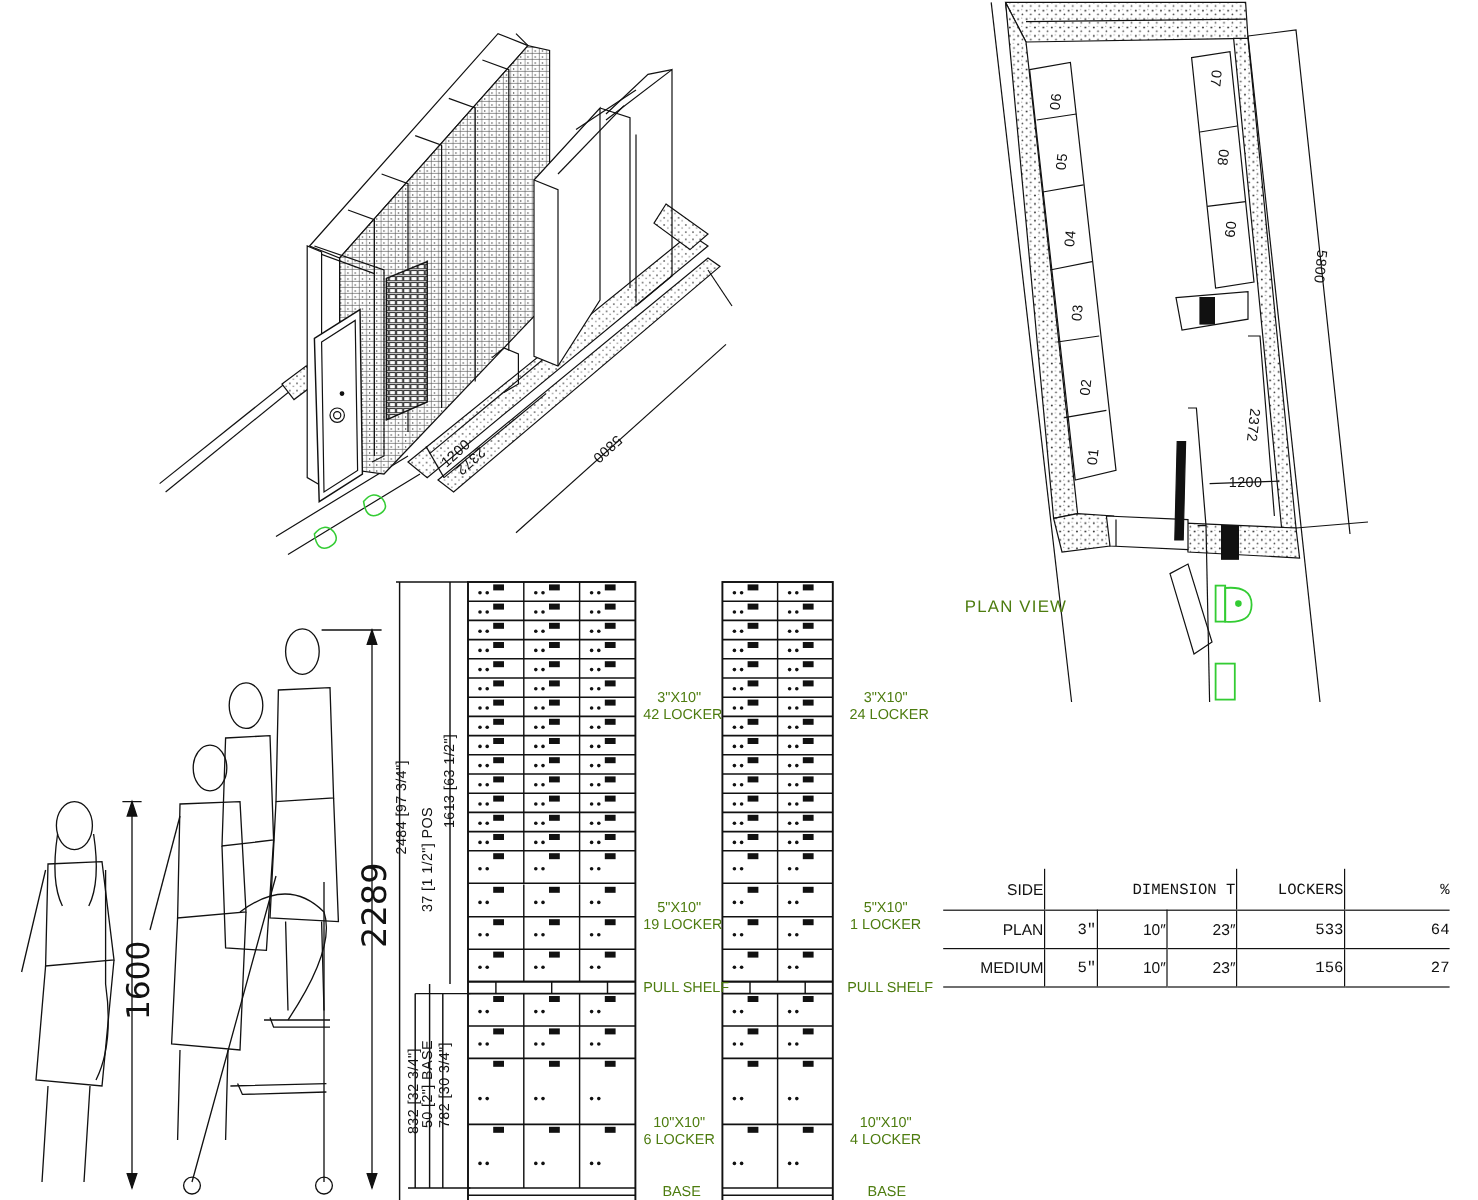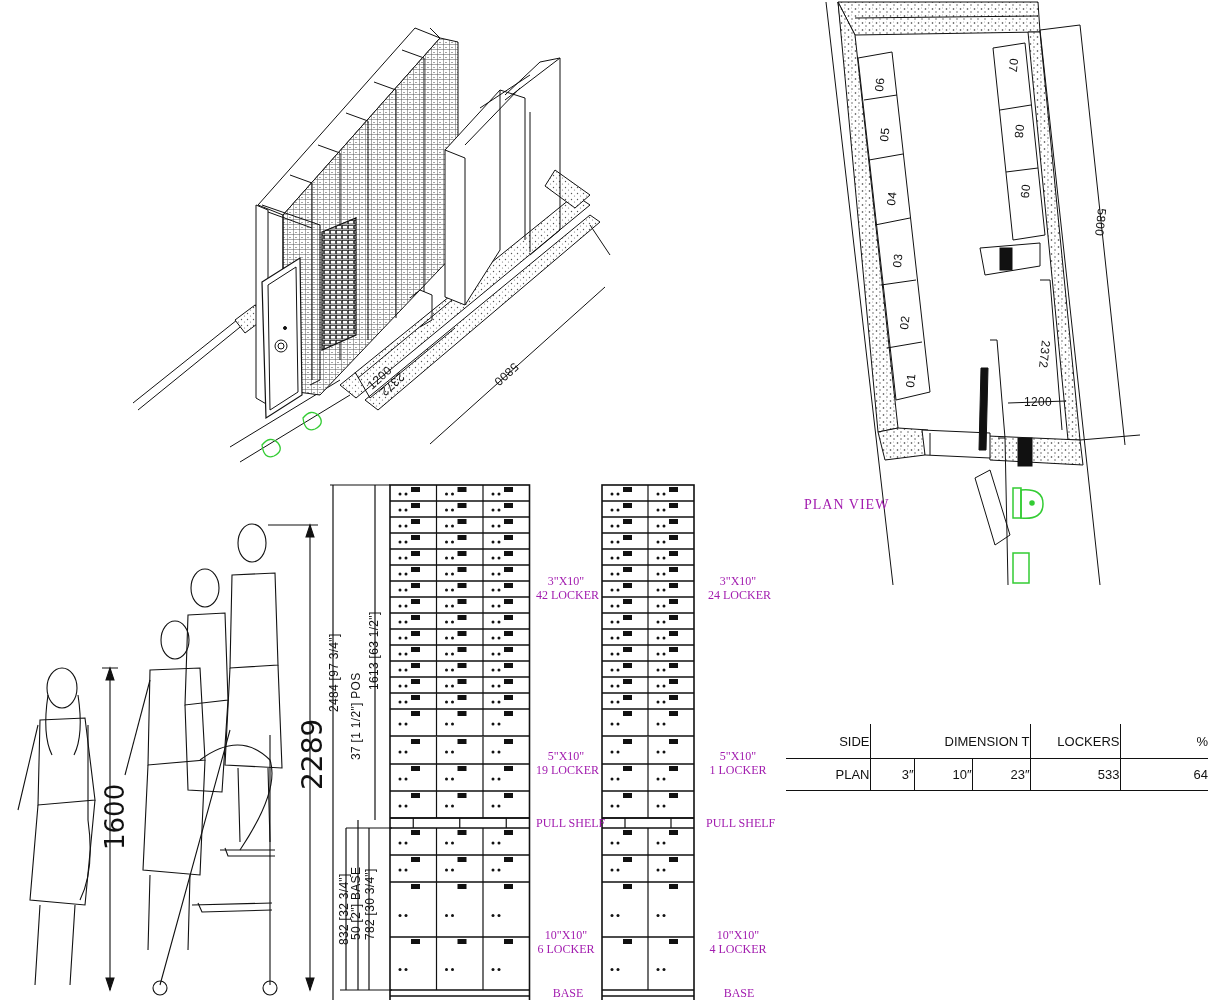--- a/index.html
+++ b/index.html
@@ -1,28 +1,28 @@
 <!DOCTYPE html>
 <html><head>
 <meta charset="utf-8">
 <style>
   html, body { margin:0; padding:0; background:#ffffff; }
   body { width:1232px; height:1000px; position:relative; overflow:hidden;
          font-family:"DejaVu Sans", sans-serif; color:#111; }
   .layer { position:absolute; left:0; top:0; }
   svg text { font-family:"DejaVu Sans", sans-serif; fill:#111; }
   .cad { font-family:"Liberation Sans", sans-serif; font-size:12px; letter-spacing:0.3px; }
-  .lbl { position:absolute; font-family:Liberation Serif, serif; font-size:12px;
-         color:#a21caf; text-align:center; line-height:14px; white-space:nowrap; }
+  .lbl { position:absolute; font-family:Liberation Sans, sans-serif; font-size:12px;
+         color:#4d7c0f; text-align:center; line-height:14px; white-space:nowrap; }
   table.spec { position:absolute; left:786px; top:724px; border-collapse:collapse;
                font-family:"Liberation Sans", sans-serif; font-size:13px; color:#111; }
   table.spec td { height:31px; text-align:right; padding:0; }
   table.spec tr.hdr td { height:34px; border-bottom:1.5px solid #111; }
   table.spec tr.body td { border-bottom:1.5px solid #111; }
-  table.spec td.vl { border-left:1.5px solid #111; }
+  table.spec td.vl { border-left:1.5px solid #111;font-family:Liberation Mono, monospace; }
   table.spec td.vlt { border-left:1px solid #111; }
 </style>
 </head>
 <body>
 
 <svg class="layer" width="780" height="480" viewBox="0 0 780 480">
   <defs>
     <pattern id="dots" width="6" height="6" patternUnits="userSpaceOnUse">
       <rect width="6" height="6" fill="#fff"></rect>
       <circle cx="1.5" cy="1.5" r="0.7" fill="#555"></circle>
@@ -734,14 +734,22 @@
     <td class="vl">%</td>
   </tr>
   <tr class="body">
     <td>PLAN</td>
     <td class="vl">3″</td>
     <td class="vlt">10″</td>
     <td class="vlt">23″</td>
     <td class="vl">533</td>
     <td class="vl">64</td>
   </tr>
+  <tr class="body">
+    <td>MEDIUM</td>
+    <td class="vl">5″</td>
+    <td class="vlt">10″</td>
+    <td class="vlt">23″</td>
+    <td class="vl">156</td>
+    <td class="vl">27</td>
+  </tr>
 </tbody>
   </table>
 
 </body></html>

